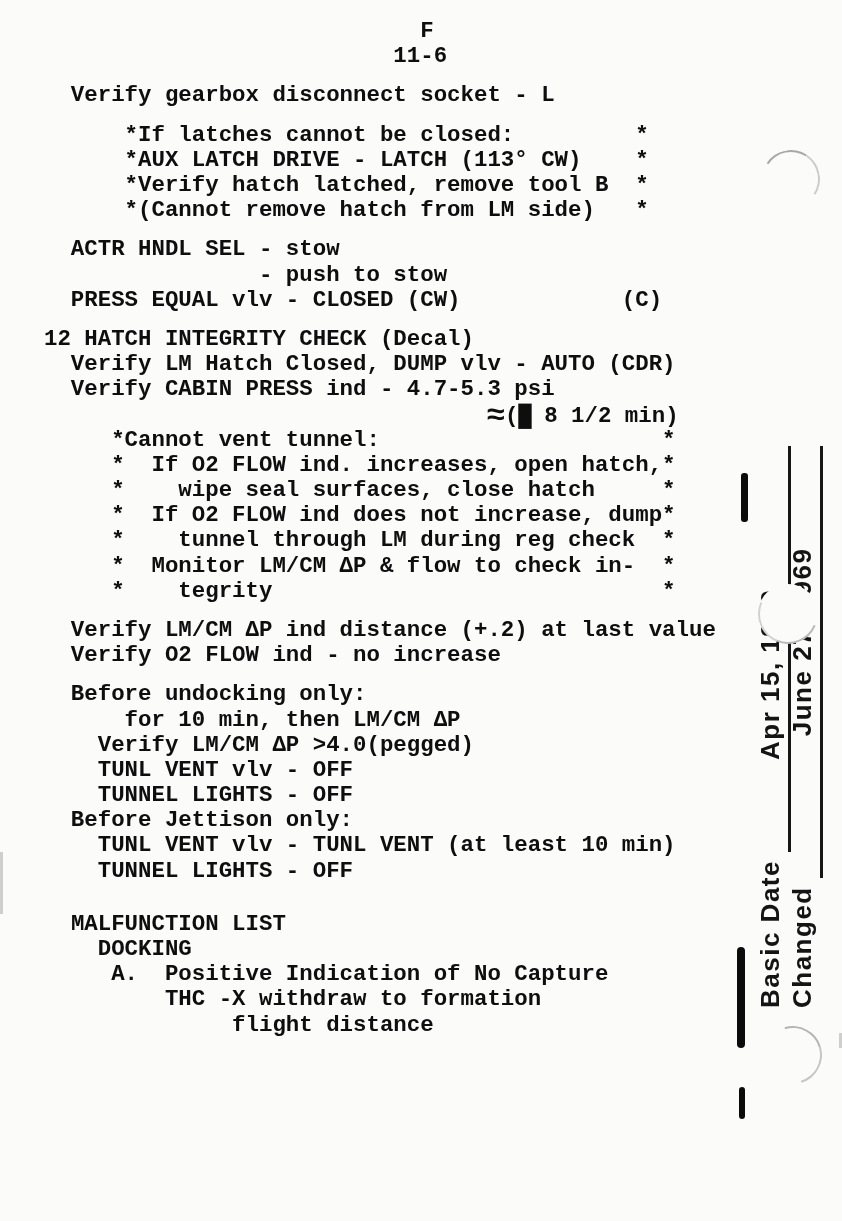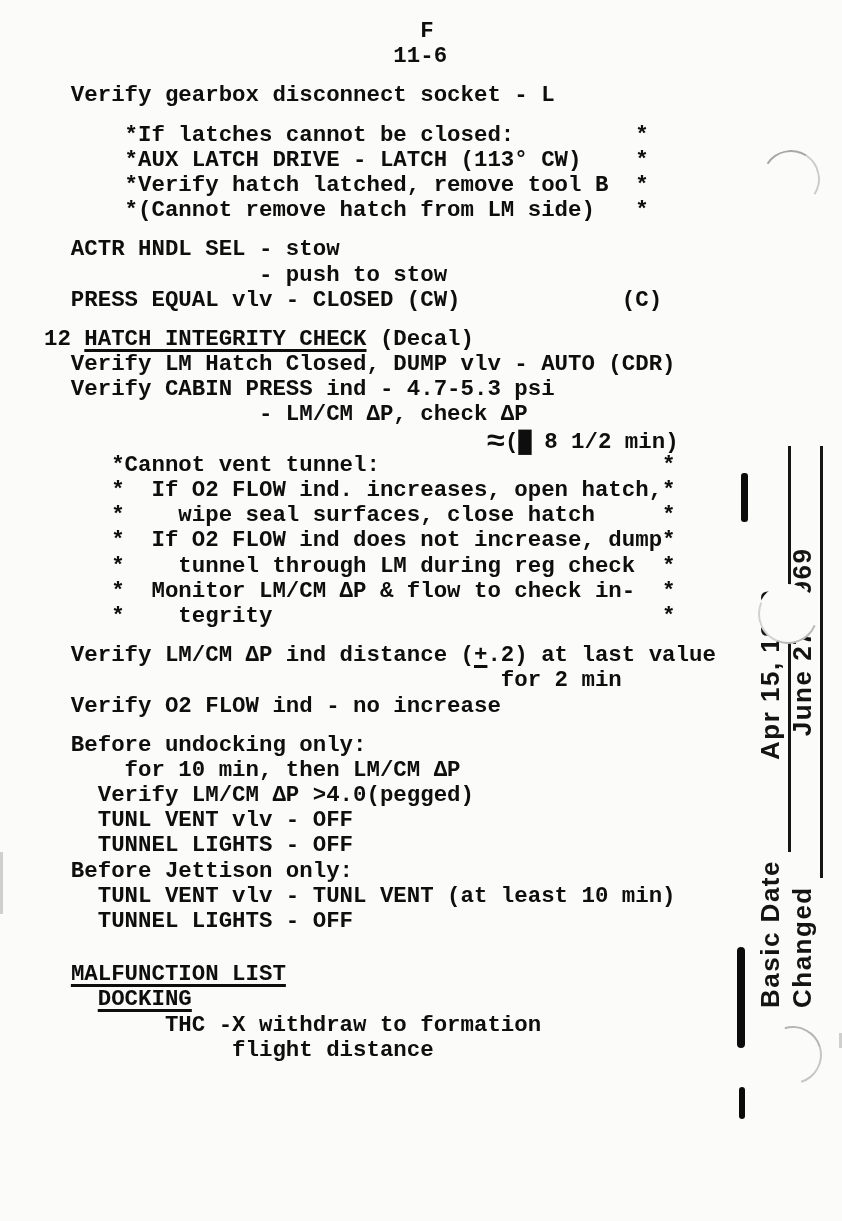--- a/index.html
+++ b/index.html
@@ -22,21 +22,20 @@
     font-weight: 700;
     color: #0e0e0e;
   }
   .tline {
     white-space: pre;
     height: 25.2px;
     line-height: 25.2px;
   }
   .tline.blank { height: 14px; }
   .u {
-    text-decoration: underline;
     text-decoration-thickness: 2.5px;
     text-underline-offset: 4px;
   }
   .hw {
     display: inline-block;
     font-weight: 900;
     font-size: 1.3em;
     transform: translateY(2px) scaleX(1.1);
   }
   .blk { letter-spacing: -1px; }
@@ -119,46 +118,45 @@
       <div class="tline"><span>      *Verify hatch latched, remove tool B  *</span></div>
       <div class="tline"><span>      *(Cannot remove hatch from LM side)   *</span></div>
       <div class="tline blank"></div>
       <div class="tline"><span>  ACTR HNDL SEL - stow</span></div>
       <div class="tline"><span>                - push to stow</span></div>
       <div class="tline"><span>  PRESS EQUAL vlv - CLOSED (CW)            (C)</span></div>
       <div class="tline blank"></div>
       <div class="tline"><span>12 </span><span class="u">HATCH INTEGRITY CHECK</span><span> (Decal)</span></div>
       <div class="tline"><span>  Verify LM Hatch Closed, DUMP vlv - AUTO (CDR)</span></div>
       <div class="tline"><span>  Verify CABIN PRESS ind - 4.7-5.3 psi</span></div>
-      <div class="tline"><span>                - LM/CM ΔP, check ΔP</span></div>
       <div class="tline"><span>                                 </span><span class="hw">≈</span><span>(</span><span class="blk">█</span><span> 8 1/2 min)</span></div>
       <div class="tline"><span>     *Cannot vent tunnel:                     *</span></div>
       <div class="tline"><span>     *  If O2 FLOW ind. increases, open hatch,*</span></div>
       <div class="tline"><span>     *    wipe seal surfaces, close hatch     *</span></div>
       <div class="tline"><span>     *  If O2 FLOW ind does not increase, dump*</span></div>
       <div class="tline"><span>     *    tunnel through LM during reg check  *</span></div>
       <div class="tline"><span>     *  Monitor LM/CM ΔP &amp; flow to check in-  *</span></div>
       <div class="tline"><span>     *    tegrity                             *</span></div>
       <div class="tline blank"></div>
       <div class="tline"><span>  Verify LM/CM ΔP ind distance (</span><span class="u">+</span><span>.2) at last value</span></div>
-      <div class="tline"><span>                                  for 2 min</span></div>
       <div class="tline"><span>  Verify O2 FLOW ind - no increase</span></div>
       <div class="tline blank"></div>
       <div class="tline"><span>  Before undocking only:</span></div>
       <div class="tline"><span>      for 10 min, then LM/CM ΔP</span></div>
       <div class="tline"><span>    Verify LM/CM ΔP &gt;4.0(pegged)</span></div>
       <div class="tline"><span>    TUNL VENT vlv - OFF</span></div>
       <div class="tline"><span>    TUNNEL LIGHTS - OFF</span></div>
       <div class="tline"><span>  Before Jettison only:</span></div>
       <div class="tline"><span>    TUNL VENT vlv - TUNL VENT (at least 10 min)</span></div>
       <div class="tline"><span>    TUNNEL LIGHTS - OFF</span></div>
       <div class="tline blank"></div>
       <div class="tline blank"></div>
       <div class="tline"><span>  </span><span class="u">MALFUNCTION LIST</span></div>
       <div class="tline"><span>    </span><span class="u">DOCKING</span></div>
+      <div class="tline"><span>     A.  Positive Indication of No Capture</span></div>
       <div class="tline"><span>         THC -X withdraw to formation</span></div>
       <div class="tline"><span>              flight distance</span></div>
     </div>
 
   <div class="rev">
     <div class="rev-line">
       <span class="rev-label">Basic Date</span>
       <span class="rev-fill basic">Apr 15, 1969</span>
     </div>
     <div class="rev-line">

